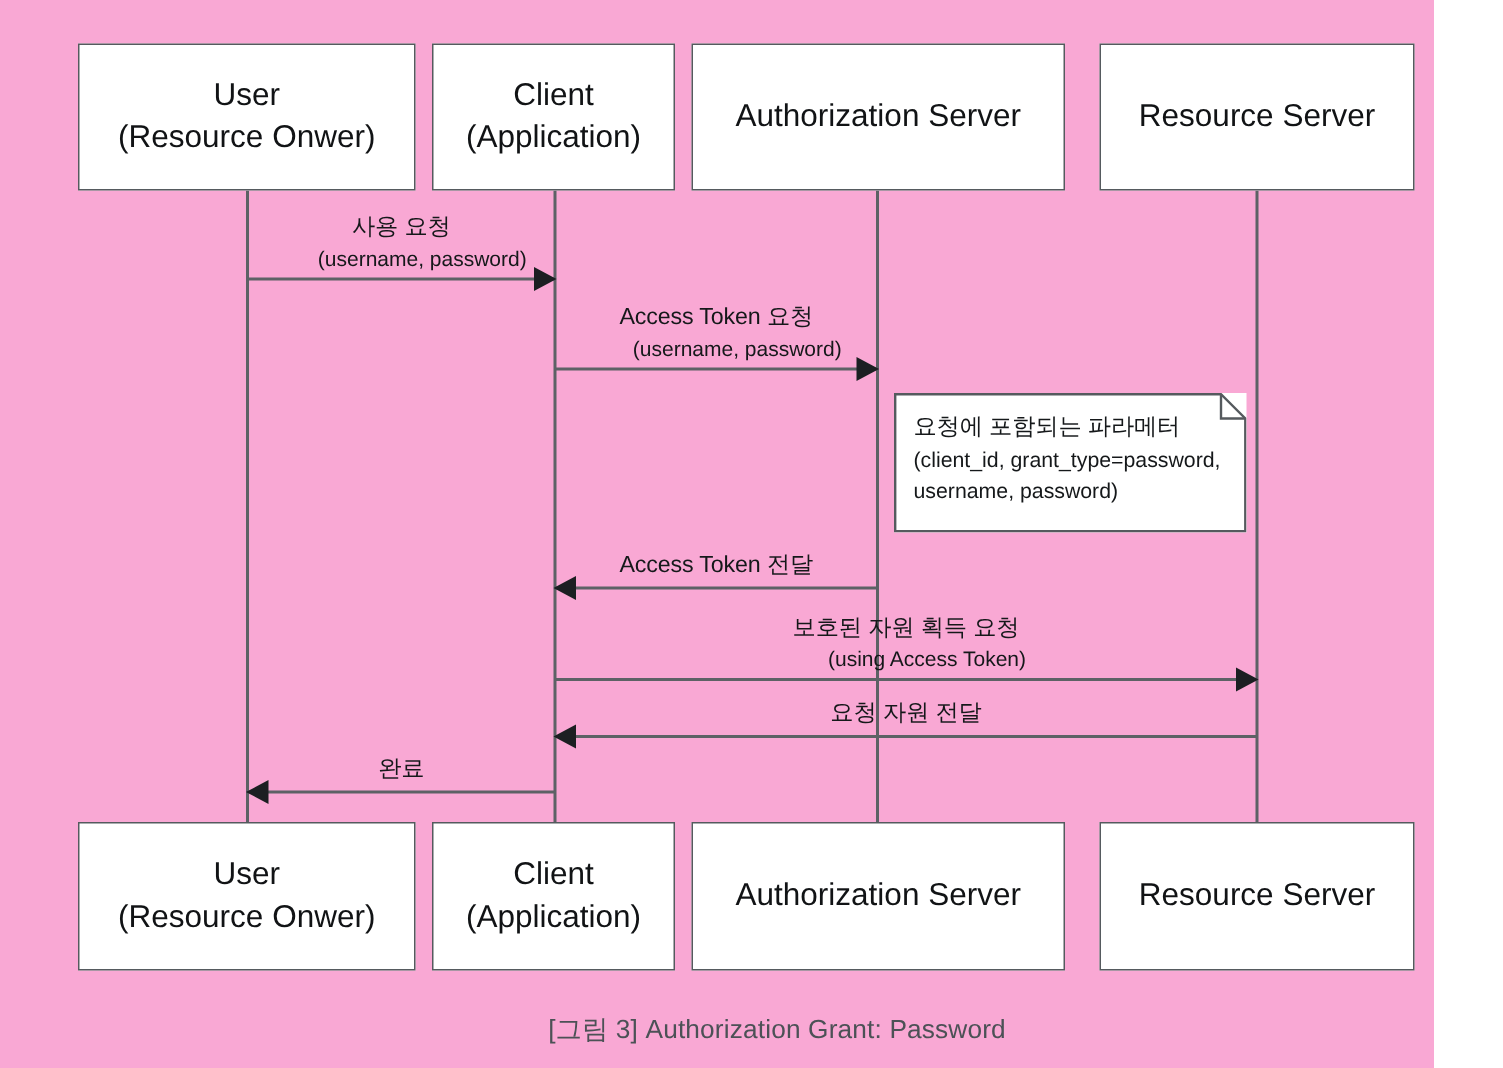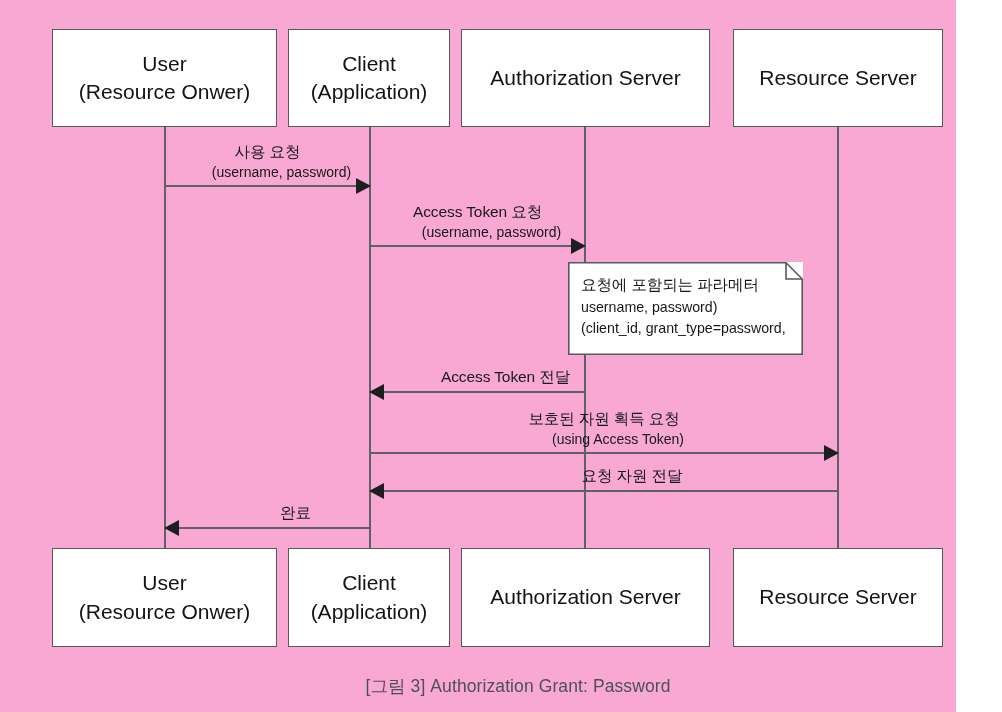--- a/index.html
+++ b/index.html
@@ -88,21 +88,21 @@
     font-size: 15.5px;
     line-height: 1.42;
     letter-spacing: -0.1px;
   }
   .msg .labels .le {
     display: block;
     font-size: 14px;
     line-height: 1.42;
     padding-left: 28px;
   }
-  .msg .labels.one-line { bottom: 3px; margin-left: 28px; }
+  .msg .labels.one-line { bottom: 3px; }
   .msg .labels.two-line { bottom: 2px; margin-top: 22px; }
 
   
   .note {
     position: absolute;
     box-sizing: border-box;
     background: #ffffff;
     z-index: 7;
   }
   .note .shape {
@@ -180,29 +180,29 @@
 
   <div class="msg to-right" style="left:370px; top:245px; width:215px;">
     <div class="shaft"></div>
     <div class="head"></div>
     <div class="labels two-line">
       <span class="lk">Access Token 요청</span>
       <span class="le">(username, password)</span>
     </div>
   </div>
 
-  <div class="note" style="left:568px; top:262px; width:235px; height:93px;">
+  <div class="note" style="left:596px; top:262px; width:235px; height:93px;">
     <svg class="shape" viewBox="0 0 235 93" preserveAspectRatio="none">
       <path d="M0.8,0.8 H218 L234.2,17 V92.2 H0.8 Z" fill="#ffffff" stroke="#555a5e" stroke-width="1.6" stroke-linejoin="miter"></path>
       <path d="M218,0.8 V17 H234.2" fill="none" stroke="#555a5e" stroke-width="1.6" stroke-linejoin="miter"></path>
     </svg>
     <div class="content">
       <span class="nk">요청에 포함되는 파라메터</span>
+      <span class="ne">(client_id, grant_type=password,</span>
       <span class="ne">username, password)</span>
-      <span class="ne">(client_id, grant_type=password,</span>
     </div>
   </div>
 
   <div class="msg to-left" style="left:370px; top:391px; width:215px;">
     <div class="shaft"></div>
     <div class="head"></div>
     <div class="labels one-line">
       <span class="lk">Access Token 전달</span>
     </div>
   </div>

